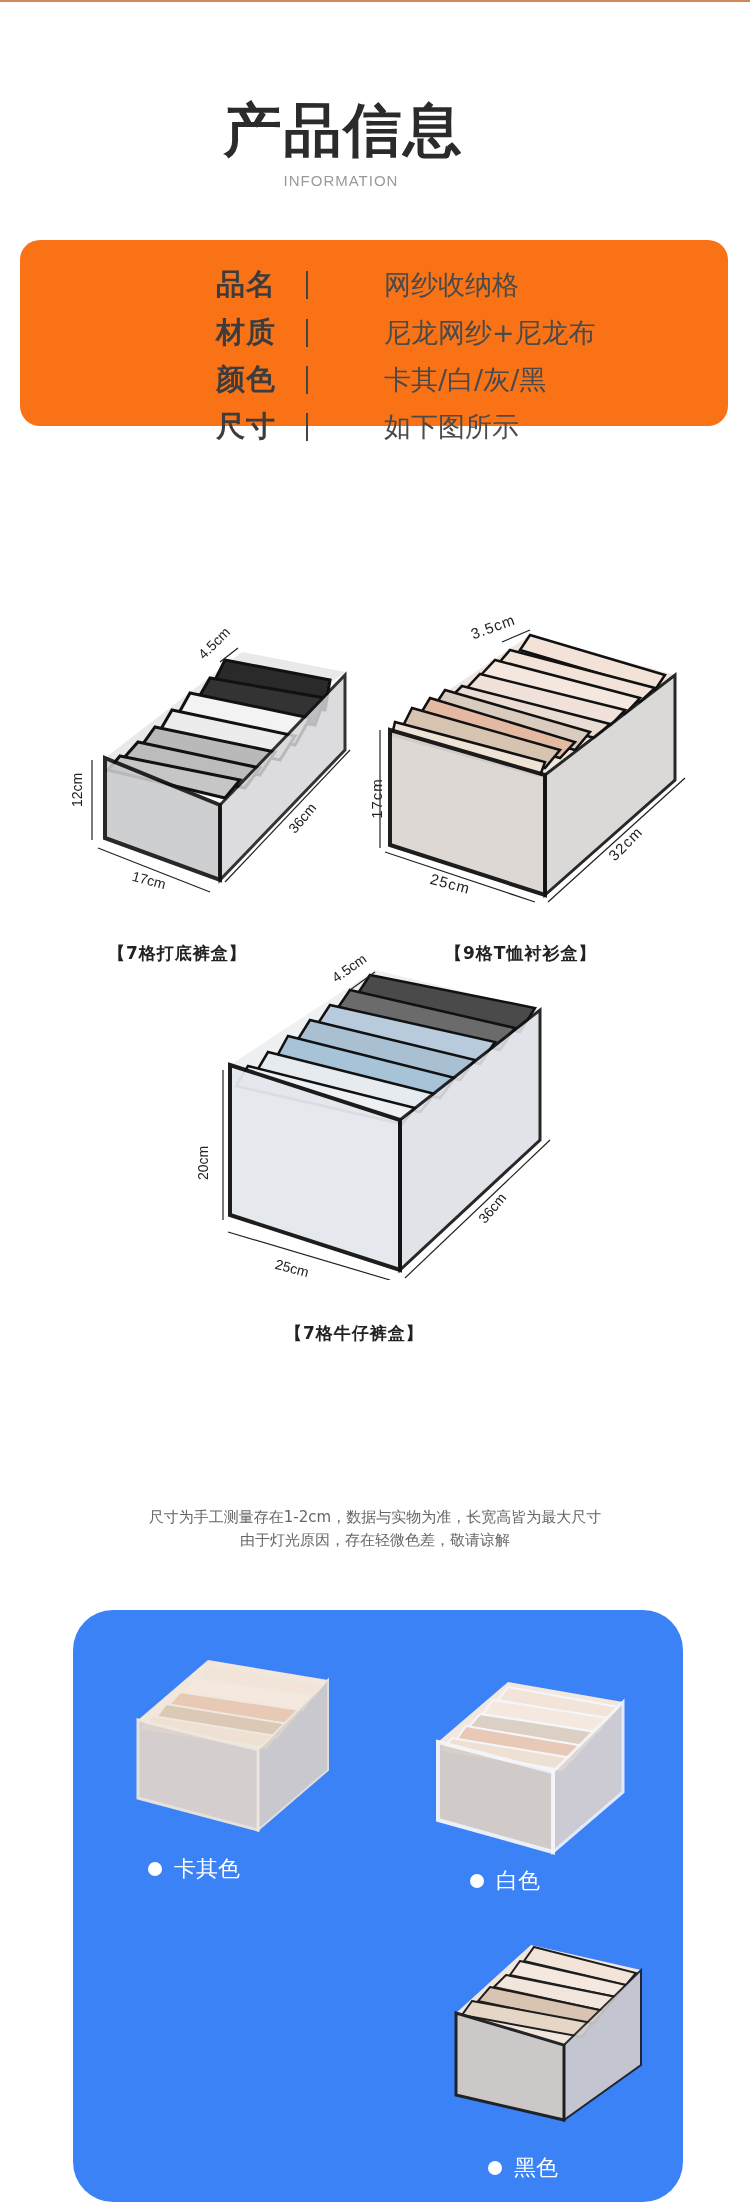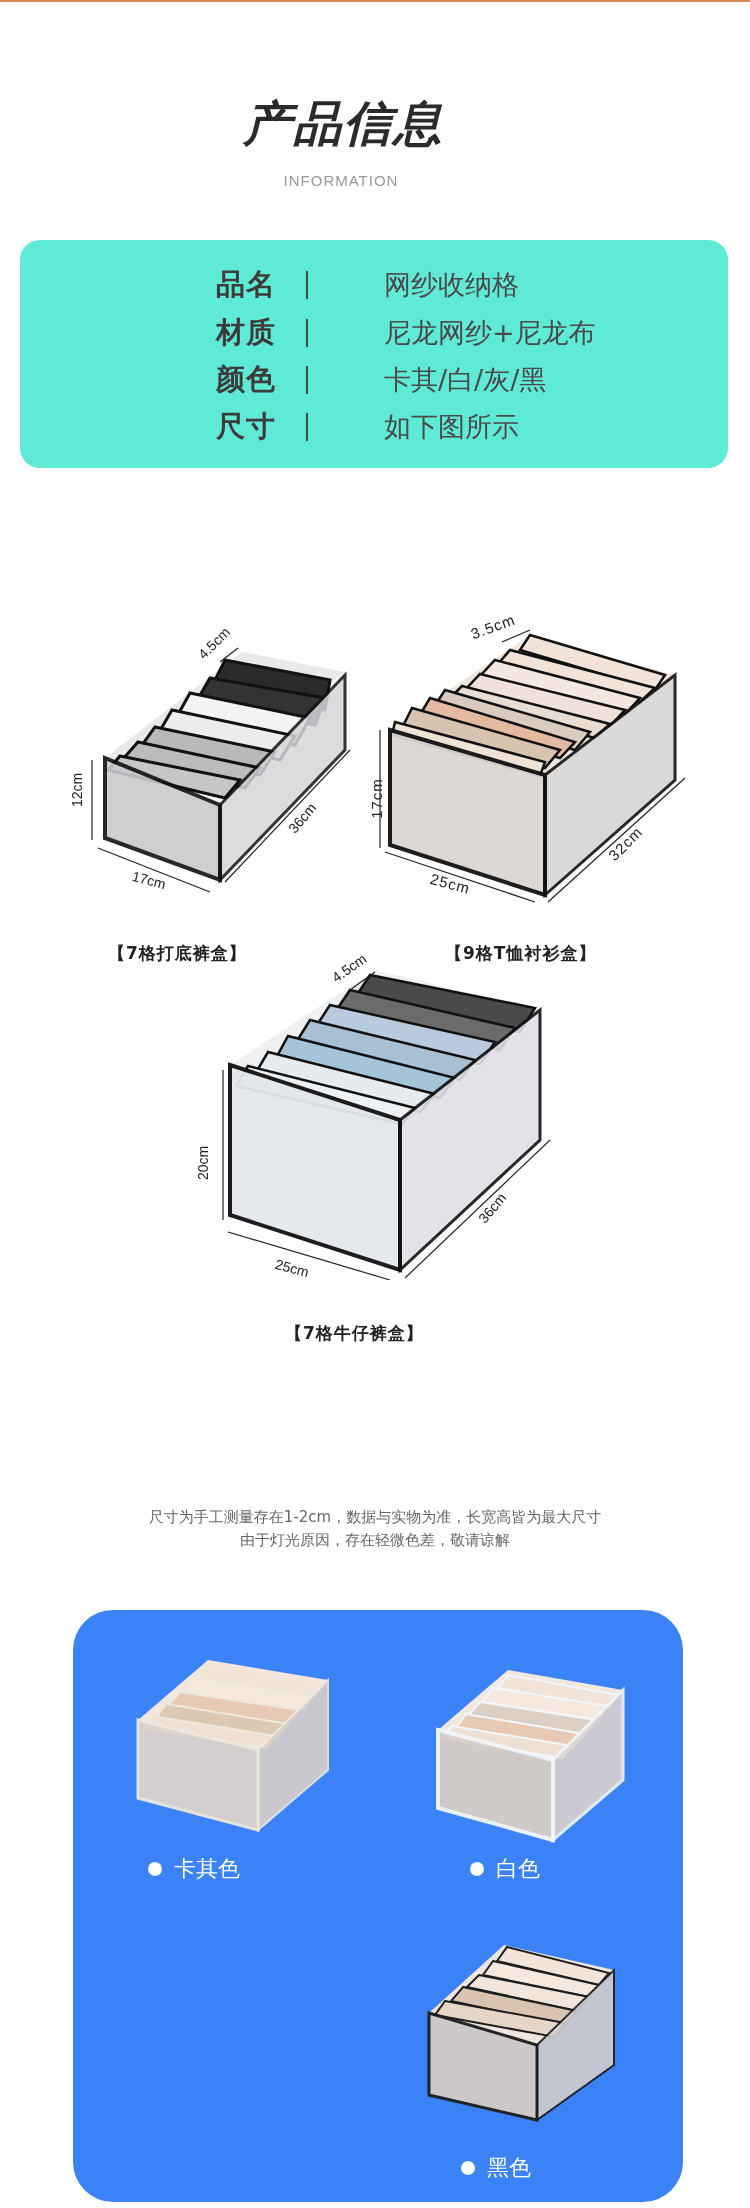--- a/index.html
+++ b/index.html
@@ -1,21 +1,21 @@
 <!DOCTYPE html>
 <html><head>
 <meta charset="utf-8">
 <style>
   * { box-sizing: border-box; margin: 0; padding: 0; }
   html, body { width: 750px; background: #ffffff; }
   body { position: relative; height: 2208px; overflow: hidden; font-family: "DejaVu Sans", "Liberation Sans", sans-serif; color: #333; }
   .top-line { position: absolute; left: 0; top: 0; width: 750px; height: 2px; background: #d08a5a; }
-  .title { position: absolute; top: 92px; left: 0; width: 687px; text-align: center; font-size: 48px; font-weight: bold; color: #2b2b2b; letter-spacing: 2px; font-style: italic; }
+  .title { position: absolute; top: 92px; left: 0; width: 687px; text-align: center; font-size: 58px; font-weight: bold; color: #2b2b2b; letter-spacing: 2px; }
   .subtitle { position: absolute; top: 172px; left: 0; width: 682px; text-align: center; font-size: 15px; color: #9a9a9a; letter-spacing: 1px; font-family: "Liberation Sans", sans-serif; }
-  .info-box { position: absolute; left: 20px; top: 240px; width: 708px; height: 228px; background: #5eead4; border-radius: 20px; }
+  .info-box { position: absolute; left: 20px; top: 240px; width: 708px; height: 186px; background: #f97316; border-radius: 20px; }
   .info-row { position: absolute; left: 196px; height: 40px; display: flex; align-items: center; }
   .info-key { width: 70px; font-size: 29px; font-weight: bold; color: #3c3c3c; letter-spacing: 1px; }
   .info-sep { width: 2px; height: 28px; background: #444; margin-left: 20px; margin-right: 40px; }
   .info-val { font-size: 27px; color: #4a4a4a; margin-left: 36px; }
 
   .product { position: absolute; }
   .pimg { position: absolute; }
   .plabel { position: absolute; font-size: 17px; font-weight: bold; color: #222; white-space: nowrap; letter-spacing: 1px; margin-top: 24px; }
   .dim { position: absolute; font-size: 14px; color: #222; white-space: nowrap; font-family: "Liberation Sans", sans-serif; }
 
@@ -159,41 +159,41 @@
       </g>
       <polygon points="130,110 200,40 200,130 130,190" fill="#d9d0ca" opacity="0.9" stroke="#efe8dd" stroke-width="2"></polygon>
       <polygon points="10,80 130,110 130,190 10,158" fill="#ddd3cc" opacity="0.95" stroke="#efe8dd" stroke-width="3"></polygon>
     </svg>
     <div class="swatch-label" style="left:20px;top:214px">
       <span class="dot"></span>
       <span>卡其色</span>
     </div>
   </div>
 
-  <div class="swatch" style="left:355px;top:40px;height:250px">
+  <div class="swatch" style="left:355px;top:52px;height:250px">
     <svg width="230" height="200" viewBox="0 0 230 200">
       <polygon points="10,80 80,20 195,40 125,110" fill="#f2e8e0"></polygon>
       <g stroke="#f4f6fa" stroke-width="2">
         <polygon points="80,25 190,45 180,58 70,38" fill="#f3e4d9"></polygon>
         <polygon points="65,38 180,56 170,70 55,52" fill="#f5e8df"></polygon>
         <polygon points="52,52 168,70 156,84 40,66" fill="#dcd0c4"></polygon>
         <polygon points="38,64 156,84 144,98 28,78" fill="#e8c9b6"></polygon>
         <polygon points="24,76 144,96 134,108 14,88" fill="#efe0d4"></polygon>
       </g>
       <polygon points="125,110 195,40 195,130 125,190" fill="#dcd4d0" opacity="0.9" stroke="#f4f6fa" stroke-width="3"></polygon>
       <polygon points="10,80 125,110 125,190 10,158" fill="#d9cfc7" opacity="0.95" stroke="#f4f6fa" stroke-width="4"></polygon>
     </svg>
     <div class="swatch-label" style="left:42px;top:204px">
       <span class="dot"></span>
       <span>白色</span>
     </div>
   </div>
 
 
-  <div class="swatch" style="left:346px;top:315px;height:260px">
+  <div class="swatch" style="left:373px;top:315px;height:260px">
     <svg width="230" height="200" viewBox="0 0 230 200">
       <polygon points="10,88 85,20 195,45 118,120" fill="#f0e6de"></polygon>
       <g stroke="#1e1e1e" stroke-width="2">
         <polygon points="88,22 190,48 180,60 78,36" fill="#f3e4d9"></polygon>
         <polygon points="74,36 180,60 170,72 64,50" fill="#f5e8df"></polygon>
         <polygon points="60,50 170,72 158,86 48,62" fill="#f2e6dc"></polygon>
         <polygon points="44,62 158,86 146,100 32,76" fill="#d9c4b2"></polygon>
         <polygon points="26,76 146,98 136,112 16,90" fill="#e5d6c6"></polygon>
       </g>
       <polygon points="118,120 195,45 195,140 118,195" fill="#d2cdcc" opacity="0.9" stroke="#1e1e1e" stroke-width="2"></polygon>

